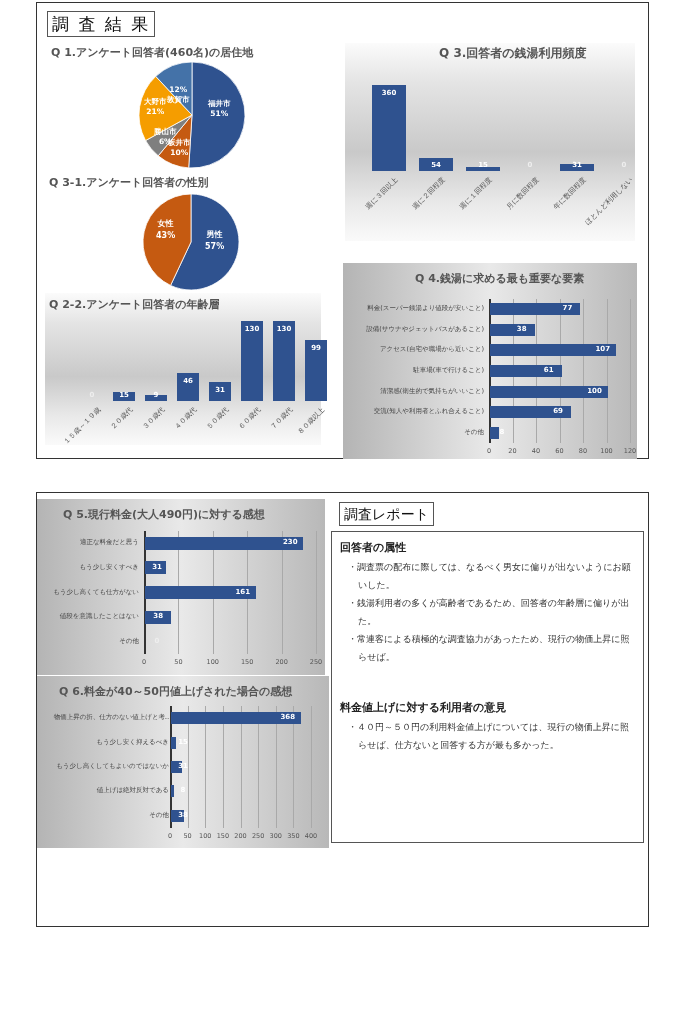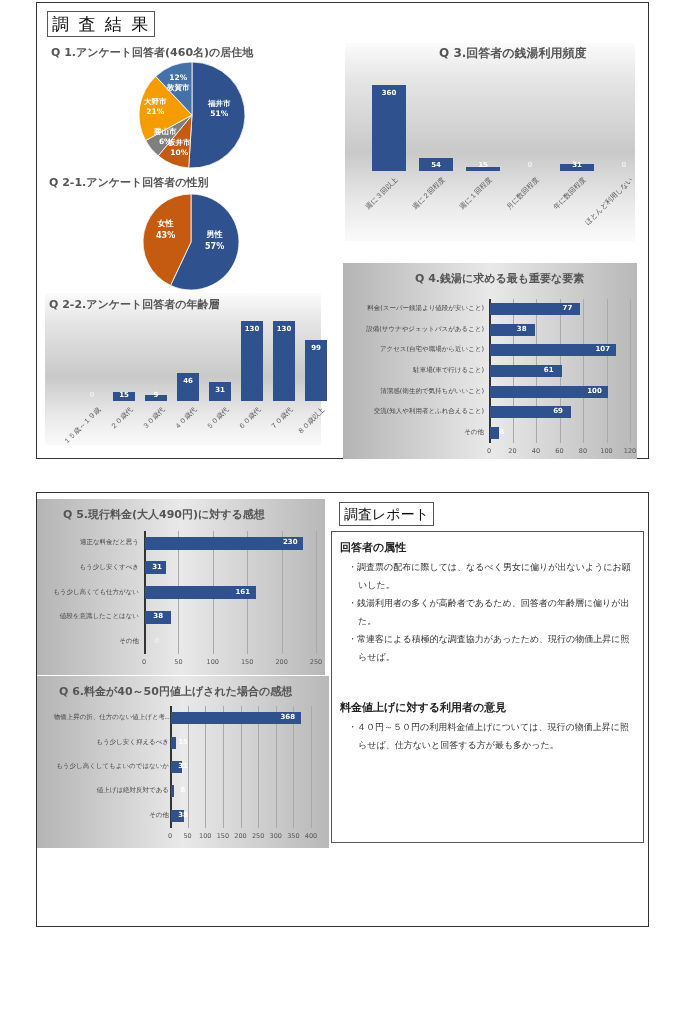--- a/index.html
+++ b/index.html
@@ -47,26 +47,26 @@
     <div>10%</div>
   </div>
   <div class="abs" style="left:117px;top:124px;font-size:7.5px;color:#fff;font-weight:bold;text-align:center;line-height:10px;">
     <div>勝山市</div>
     <div>6%</div>
   </div>
   <div class="abs" style="left:107px;top:94px;font-size:7.5px;color:#fff;font-weight:bold;text-align:center;line-height:10px;">
     <div>大野市</div>
     <div>21%</div>
   </div>
-  <div class="abs" style="left:130px;top:70px;font-size:7.5px;color:#fff;font-weight:bold;text-align:center;line-height:10px;">
+  <div class="abs" style="left:130px;top:82px;font-size:7.5px;color:#fff;font-weight:bold;text-align:center;line-height:10px;">
     <div>12%</div>
     <div>敦賀市</div>
   </div>
 
-  <div class="ctitle" style="left:12px;top:172px;font-size:11px;">Q 2-1.アンケート回答者の性別</div>
+  <div class="ctitle" style="left:12px;top:172px;font-size:11px;">Q 3-1.アンケート回答者の性別</div>
   <svg class="abs" style="left:104px;top:189px;" width="100" height="100" viewBox="0 0 100 100">
     <g id="q21-slices">
         <path d="M50,50 L50,2 A48,48 0 1 1 29.56259400487653,93.43169851836895 Z" fill="#2f528f" stroke="#fff" stroke-width="0.8"></path>
         <path d="M50,50 L29.56259400487653,93.43169851836895 A48,48 0 0 1 49.99999999999999,2 Z" fill="#c55a11" stroke="#fff" stroke-width="0.8"></path>
       </g>
   </svg>
   <div class="abs" style="left:168px;top:226px;font-size:8px;color:#fff;font-weight:bold;text-align:center;line-height:12px;">
     <div>男性</div>
     <div>57%</div>
   </div>

